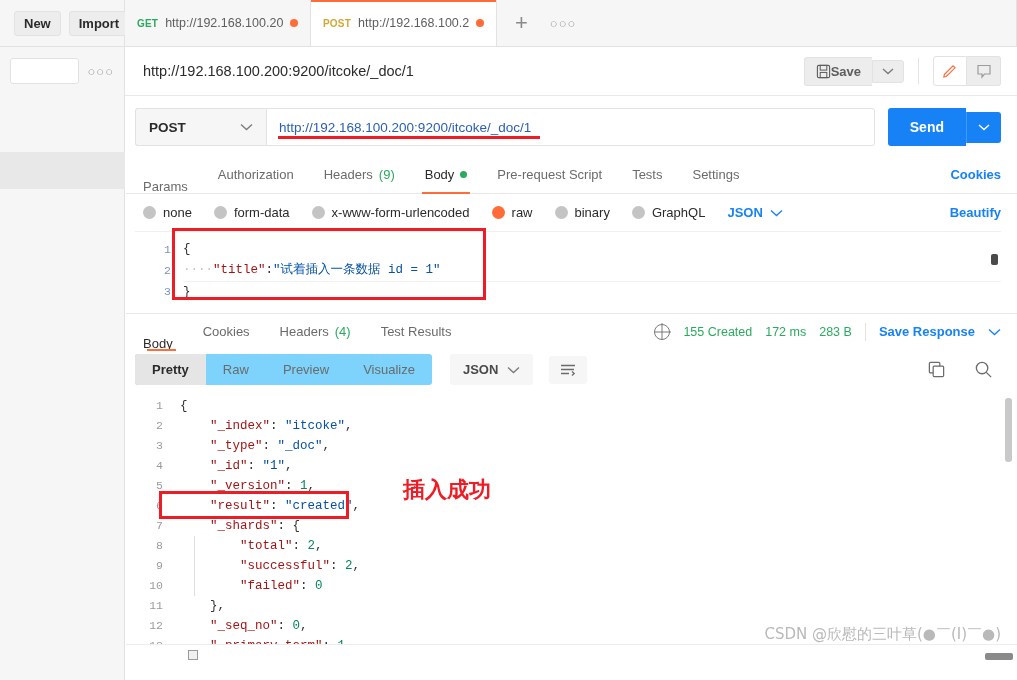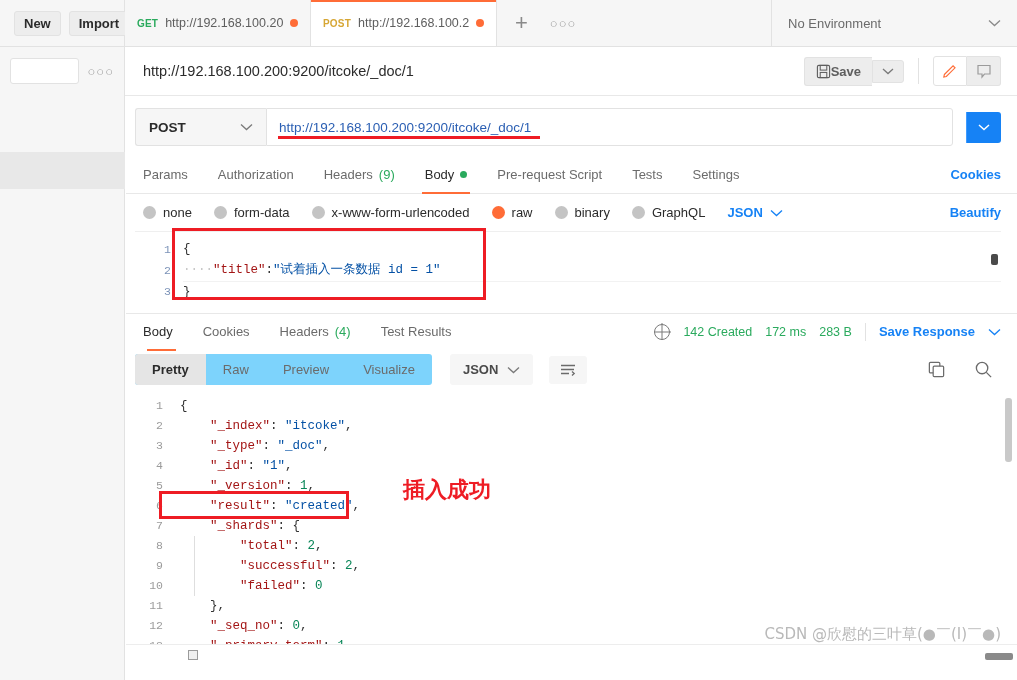--- a/index.html
+++ b/index.html
@@ -144,21 +144,21 @@
 
   
   .req-tabs {
     display: flex; align-items: center; padding: 0 16px 0 9px;
     border-bottom: 1px solid #e8e8e8; height: 38px; gap: 0;
   }
   .rtab {
     position: relative; font-size: 13px; color: #6b6b6b; padding: 0 15px;
     height: 38px; display: flex; align-items: center; gap: 6px; cursor: pointer;
   }
-  .rtab:first-child { padding-left: 8px; }
+  .rtab:first-child { padding-left: 8px; align-items: flex-end; }
   .rtab.active { color: #2b2b2b; }
   .rtab.active::after {
     content: ""; position: absolute; left: 12px; right: 12px; bottom: 0; height: 2px;
     background: #ff6c37;
   }
   .rtab .count { color: #2aaa5d; }
   .green-dot { width: 7px; height: 7px; border-radius: 50%; background: #2aaa5d; }
   .spacer { flex: 1; }
   .link-blue { color: #1682f5; font-size: 13px; font-weight: bold; cursor: pointer; }
 
@@ -311,28 +311,20 @@
         <span class="tab-method post">POST</span>
         <span class="tab-url">http://192.168.100.200</span>
         <span class="dot-unsaved"></span>
       </div>
       <div class="tab-newarea">
         <span class="plus-icon">+</span>
         <span class="dots-icon">○○○</span>
       </div>
     </div>
 
-    <div class="env-select">
-      <span class="env-label">No Environment</span>
-      <span class="chev">
-        <svg width="13" height="8" viewBox="0 0 13 8">
-            <path d="M1 1.5 L6.5 6.5 L12 1.5" stroke="#8a8a8a" stroke-width="1.3" fill="none"></path>
-          </svg>
-      </span>
-    </div>
   </div>
 
   <div class="secondbar">
     <div class="sidebar-top">
       <div class="side-search"></div>
       <span class="dots-icon">○○○</span>
     </div>
     <div class="crumb">http://192.168.100.200:9200/itcoke/_doc/1</div>
     <div class="save-area">
       <div class="save-btn">
@@ -383,20 +375,21 @@
           <svg width="13" height="8" viewBox="0 0 13 8">
               <path d="M1 1.5 L6.5 6.5 L12 1.5" stroke="#7a7a7a" stroke-width="1.3" fill="none"></path>
             </svg>
         </span>
       </div>
       <div class="url-box">
         <span class="url-text">http://192.168.100.200:9200/itcoke/_doc/1</span>
         <span class="url-underline"></span>
       </div>
       <div class="send-wrap">
+        <button class="send-btn">Send</button>
         <button class="send-caret">
           <span>
             <svg width="12" height="7" viewBox="0 0 12 7">
                 <path d="M1 1 L6 5.6 L11 1" stroke="#ffffff" stroke-width="1.4" fill="none"></path>
               </svg>
           </span>
         </button>
       </div>
     </div>
 
@@ -492,21 +485,21 @@
       <div class="rtab">
         <span>Headers</span>
         <span class="count">(4)</span>
       </div>
       <div class="rtab">
         <span>Test Results</span>
       </div>
       <div class="spacer"></div>
       <div class="resp-meta">
         <span class="globe"></span>
-        <span class="green-txt">142 Created</span>
+        <span class="green-txt">155 Created</span>
         <span class="green-txt">172 ms</span>
         <span class="green-txt">283 B</span>
         <span class="meta-div"></span>
         <span class="link-blue">Save Response</span>
         <span>
           <svg width="13" height="8" viewBox="0 0 13 8">
               <path d="M1 1.5 L6.5 6.5 L12 1.5" stroke="#1682f5" stroke-width="1.3" fill="none"></path>
             </svg>
         </span>
       </div>

